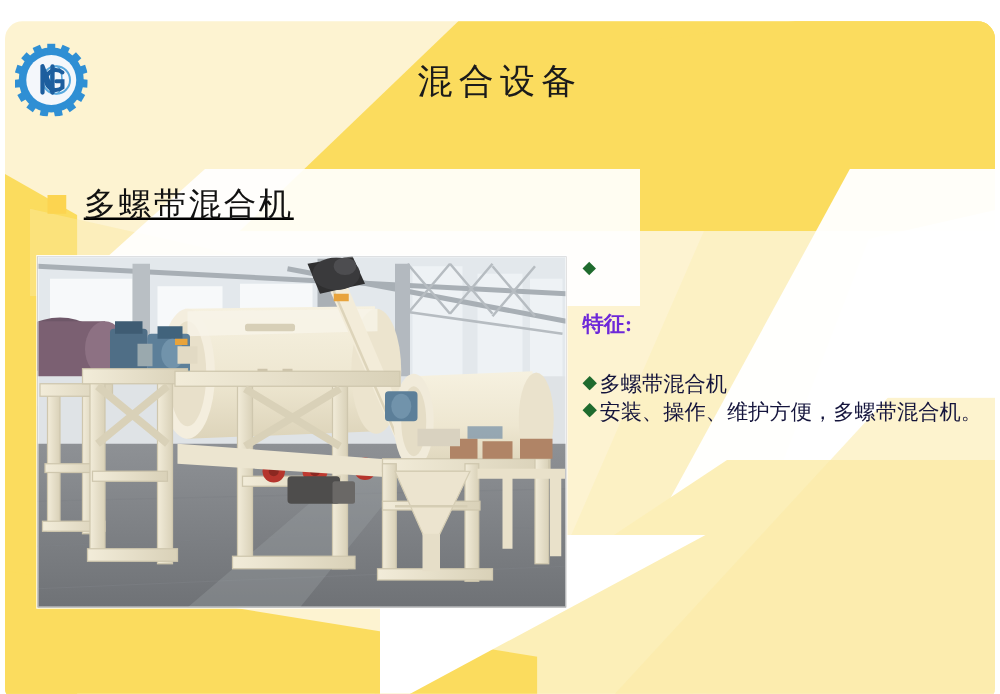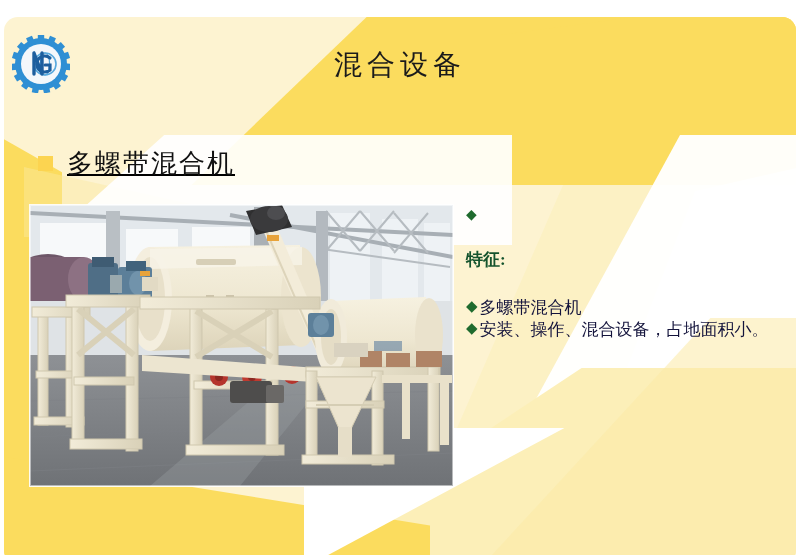--- a/index.html
+++ b/index.html
@@ -77,21 +77,21 @@
   .photo{position:absolute;left:30px;top:192px;width:423px;height:281px;
       overflow:hidden;background:#8d8d8d;box-shadow:0 0 0 1px rgba(255,255,255,.9);}
   .photo svg{display:block;}
 
   
   .rtext{position:absolute;left:466px;top:193px;width:322px;}
   .line-top{display:flex;align-items:flex-start;gap:9px;
       font-size:15px;color:#1a1a1a;line-height:1.3;}
   .dia{color:#1f6b2e;font-size:14px;line-height:1.25;flex:0 0 auto;}
   .dia-sm{color:#1f6b2e;font-size:15px;line-height:1.2;flex:0 0 auto;}
-  .feat-title{margin-top:24px;font-size:17px;font-weight:bold;color:#14532d;
+  .feat-title{margin-top:24px;font-size:17px;font-weight:bold;color:#6d28d9;
       font-family:"Liberation Serif","DejaVu Serif",serif;}
   .feat-list{margin-top:26px;}
   .feat-item{display:flex;align-items:flex-start;gap:2px;
       font-size:17px;color:#14143c;line-height:1.35;
       font-family:"Liberation Serif","DejaVu Serif",serif;}
 </style>
 </head>
 <body>
 
 <div id="slide">
@@ -329,19 +329,19 @@
 
     <div class="feat-title">特征:</div>
 
     <div class="feat-list">
       <div class="feat-item">
         <span class="dia-sm">◆</span>
         <span>多螺带混合机</span>
       </div>
       <div class="feat-item">
         <span class="dia-sm">◆</span>
-        <span>安装、操作、混合设备，占地面积小。</span>
+        <span>安装、操作、维护方便，多螺带混合机。</span>
       </div>
     </div>
 
   </div>
 
 </div>
 
 </body></html>

